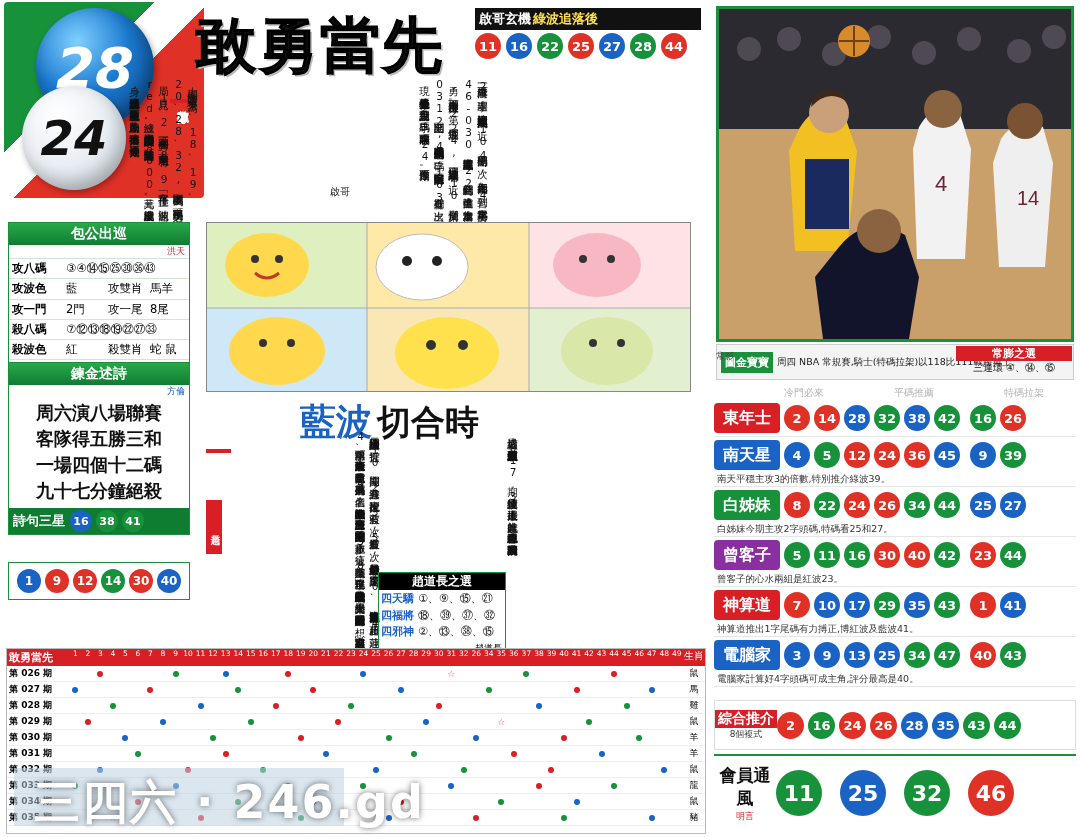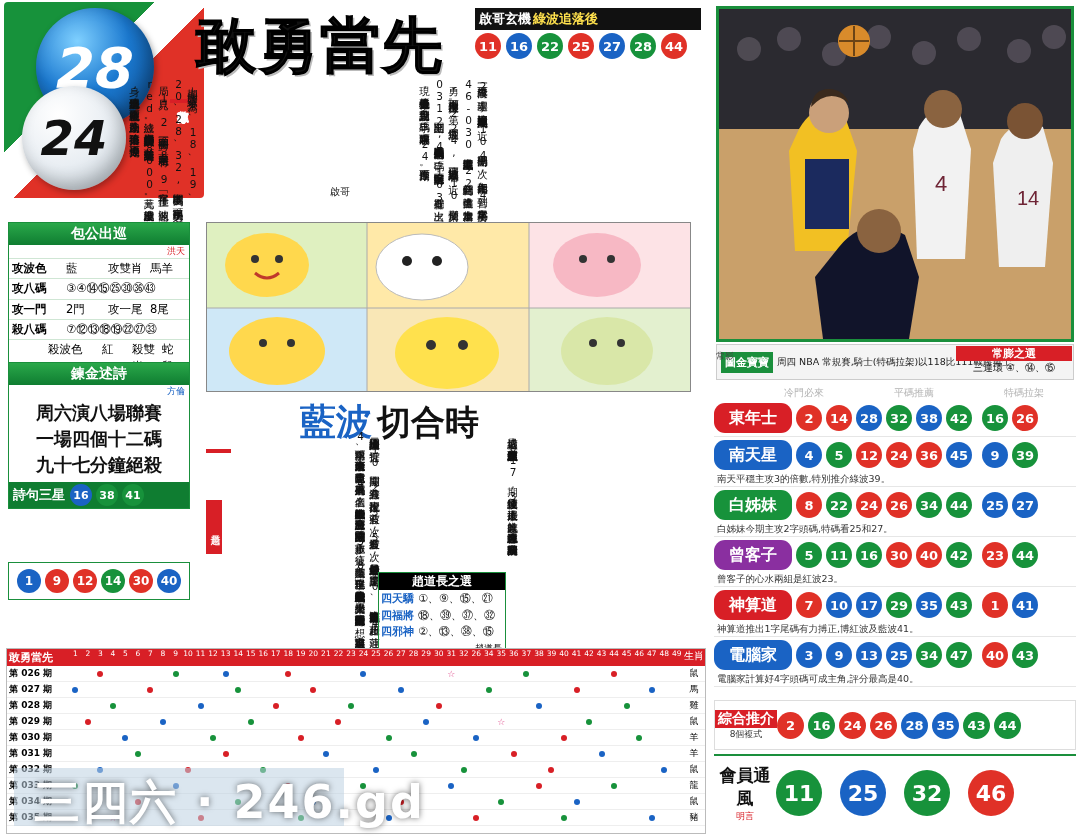--- a/index.html
+++ b/index.html
@@ -83,23 +83,23 @@
   }
   .rowline { display:flex; font-size:11.5px; line-height:1.5; border-top:1px solid #cfe6d4; }
   .rowline > div { padding:1px 3px; }
 
   
   .photo-frame { border:3px solid #1a8f3c; background:#ddd; overflow:hidden; }
 
   
   .rec-row { display:flex; align-items:center; height:36px; }
   .rec-name {
-    width:78px; height:30px; color:#fff; font-weight:bold; font-size:16px;
+    width:66px; height:30px; color:#fff; font-weight:bold; font-size:16px;
     display:flex; align-items:center; justify-content:center;
-    border-radius:11px; margin-right:4px;
+    border-radius:4px; margin-right:4px;
   }
   .rec-balls { display:flex; gap:4px; }
   .rec-balls .ball { width:26px; height:26px; font-size:13px; }
   .rec-note { font-size:9.5px; color:#333; margin-left:3px; }
 
   .wm {
     left:34px; top:772px; font-size:46px; font-weight:bold; color:#fff;
     text-shadow:0 0 6px rgba(0,0,0,.55);
     letter-spacing:2px;
   }
@@ -140,59 +140,60 @@
   <div class="abs art" style="left:340px; top:78px; width:150px; height:125px;">一季綠波可向2處理手,這期綠波正是近期旺門跳馬,近10期平碼開出4次,包括上期在內,普到4字尾馬字前於46-030期成上最重要區域,2個結合到此2號上名排件,加上本車連當勇,今期可望再次壓揮。第2個選紅波24,這個紅波近續只屬一看,近10期僅於第031期開出至2,不過還要到上期排碼當選色的4字碼,塔區這個字尾配對10期罩什有3次出現,這樣大碼提升值上各機會,說且上期見到一對2字碼馬,字頭兩有好表現,24今期可作跟進。</div>
   <div class="abs" style="left:330px; top:185px; font-size:10px; color:#111;">啟哥</div>
 
   <div class="abs panel" style="left:8px; top:222px; width:182px;">
     <div class="panel-title">
       <span>包公出巡</span>
     </div>
     <div style="text-align:right; font-size:9px; color:#d81f26; padding-right:4px;">洪天</div>
     <div id="bg-rows">
         <div class="rowline">
+          <div style="flex: 0 0 54px; font-weight: bold;">攻八碼</div>
+          <div style="flex: 1 1 0%;">③④⑭⑮㉕㉚㊱㊸</div>
+        </div>
+        <div class="rowline">
           <div style="flex: 0 0 54px; font-weight: bold;">攻波色</div>
           <div style="flex: 1 1 0%;">藍</div>
           <div style="flex: 1 1 0%;">攻雙肖</div>
           <div style="flex: 1 1 0%;">馬羊</div>
-        </div>
-        <div class="rowline">
-          <div style="flex: 0 0 54px; font-weight: bold;">攻八碼</div>
-          <div style="flex: 1 1 0%;">③④⑭⑮㉕㉚㊱㊸</div>
         </div>
         <div class="rowline">
           <div style="flex: 0 0 54px; font-weight: bold;">攻一門</div>
           <div style="flex: 1 1 0%;">2門</div>
           <div style="flex: 1 1 0%;">攻一尾</div>
           <div style="flex: 1 1 0%;">8尾</div>
         </div>
         <div class="rowline">
           <div style="flex: 0 0 54px; font-weight: bold;">殺八碼</div>
           <div style="flex: 1 1 0%;">⑦⑫⑬⑱⑲㉒㉗㉝</div>
         </div>
         <div class="rowline">
-          <div style="flex: 0 0 54px; font-weight: normal; margin-left: 36px;">殺波色</div>
+          <div style="flex: 0 0 54px; font-weight: bold;">殺波色</div>
           <div style="flex: 1 1 0%;">紅</div>
           <div style="flex: 1 1 0%;">殺雙肖</div>
           <div style="flex: 1 1 0%;">蛇 鼠</div>
         </div>
         <div class="rowline">
           <div style="flex: 0 0 54px; font-weight: bold;">殺一門</div>
           <div style="flex: 1 1 0%;">1門</div>
           <div style="flex: 1 1 0%;">殺一尾</div>
           <div style="flex: 1 1 0%;">5尾</div>
         </div>
       </div>
   </div>
 
   <div class="abs panel" style="left:8px; top:362px; width:182px;">
     <div class="panel-title">鍊金述詩</div>
     <div style="text-align:right; font-size:9px; color:#1a63c4; padding-right:4px;">方倫</div>
     <div id="poem-lines" style="padding:2px 4px 4px;">
         <div style="font-size: 18px; font-weight: bold; text-align: center; line-height: 1.45; color: rgb(17, 17, 17);">周六演八場聯賽</div>
+        <div style="font-size: 18px; font-weight: bold; text-align: center; line-height: 1.45; color: rgb(17, 17, 17);">客隊得五勝三和</div>
         <div style="font-size: 18px; font-weight: bold; text-align: center; line-height: 1.45; color: rgb(17, 17, 17);">一場四個十二碼</div>
         <div style="font-size: 18px; font-weight: bold; text-align: center; line-height: 1.45; color: rgb(17, 17, 17);">九十七分鐘絕殺</div>
       </div>
     <div style="display:flex; align-items:center; background:#0f7d31; padding:2px 4px;">
       <span style="color:#fff; font-size:13px; font-weight:bold;">詩句三星</span>
       <span id="poem-balls" style="display:flex; gap:4px; margin-left:5px;">
           <div class="ball blue" style="width: 22px; height: 22px; font-size: 11px;">16</div>
           <div class="ball green" style="width: 22px; height: 22px; font-size: 11px;">38</div>
           <div class="ball green" style="width: 22px; height: 22px; font-size: 11px;">41</div>
         </span>

